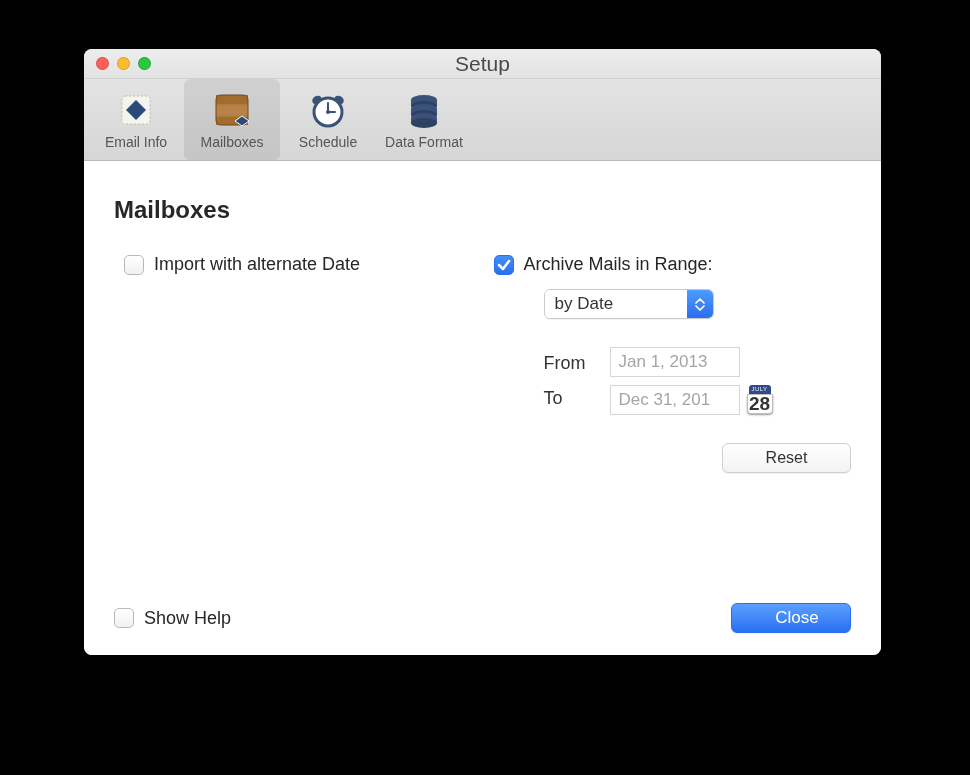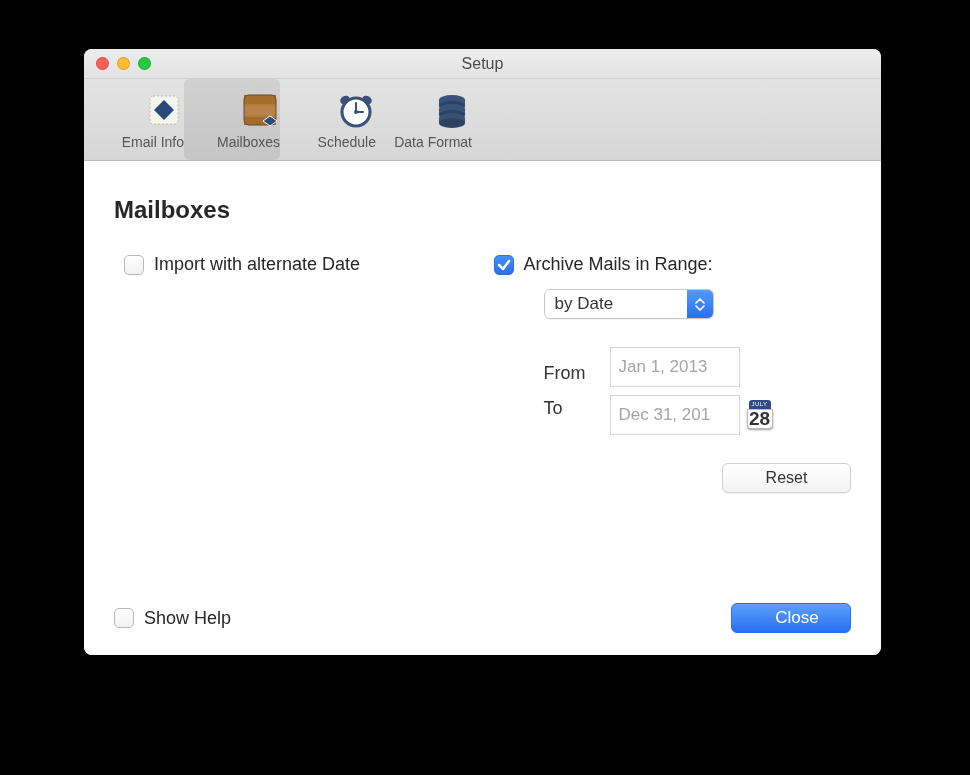--- a/index.html
+++ b/index.html
@@ -44,37 +44,37 @@
   }
   .tl {
     width: 13px; height: 13px; border-radius: 50%;
     box-shadow: inset 0 0 0 1px rgba(0,0,0,0.15);
   }
   .tl.red    { background: #ff5f57; }
   .tl.yellow { background: #febc2e; }
   .tl.green  { background: #28c840; }
   .titlebar-title {
     margin: 0 auto;
-    font-size: 16px;
+    font-size: 21px;
     color: #4a4a4a;
   }
   
   .toolbar {
     height: 82px;
     background: linear-gradient(#e3e3e3, #d6d6d6);
     border-bottom: 1px solid #b8b8b8;
     display: flex;
     padding-left: 4px;
     align-items: stretch;
   }
   .toolbar-item {
     width: 96px;
     display: flex;
     flex-direction: column;
-    align-items: flex-end;
+    align-items: center;
     justify-content: center;
     gap: 4px;
     cursor: default;
     border-radius: 6px;
   }
   .toolbar-item .icon-slot {
     width: 40px; height: 40px;
     display: flex; align-items: center; justify-content: center;
   }
   .toolbar-item .label {
@@ -165,21 +165,21 @@
     gap: 1px;
   }
   .select-arrows svg { width: 10px; height: 6px; }
 
   .date-rows { display: flex; gap: 24px; align-items: center; margin-bottom: 28px;}
   .date-labels { display:flex; flex-direction: column; gap: 14px; font-size: 18px; color:#333;}
   .date-inputs { display:flex; flex-direction: column; gap: 8px; }
   .date-cal-row { display:flex; align-items: center; gap:6px;}
   input.date-field {
     width: 130px;
-    height: 40px;
+    height: 30px;
     border: 1px solid #d6d6d6;
     border-radius: 0;
     padding: 2px 8px;
     font-size: 17px;
     color: #a5a5a5;
     background: #fff;
   }
 
   .calendar-icon {
     width: 28px; height: 30px;

